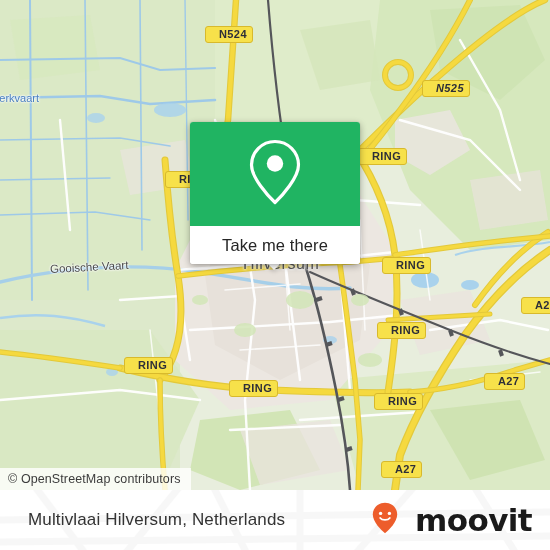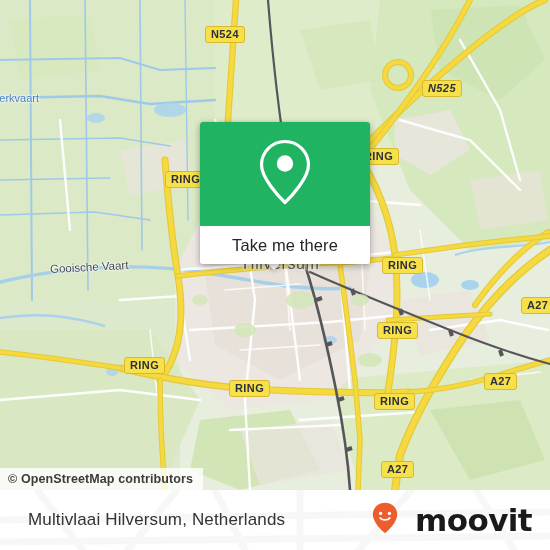--- a/index.html
+++ b/index.html
@@ -39,27 +39,26 @@
     height: 22px;
     padding: 0 10px 0 8px;
     display: flex;
     align-items: center;
     background: rgba(255,255,255,0.80);
     font-size: 12.5px;
     color: #3c3c3c;
     letter-spacing: 0.1px;
     white-space: nowrap;
     z-index: 6;
-    font-weight: bold;
   }
 
   
   #callout {
     position: absolute;
-    left: 200px;
+    left: 190px;
     top: 122px;
     width: 170px;
     z-index: 8;
     border-radius: 3px;
     overflow: hidden;
     box-shadow: 0 2px 7px rgba(0,0,0,0.33), 0 0 1px rgba(0,0,0,0.25);
     background: #ffffff;
   }
   #callout-top {
     height: 104px;
@@ -142,21 +141,21 @@
   
   .shield {
     position: absolute;
     background: #f7e14a;
     border: 1.6px solid #d8b92c;
     border-radius: 3px;
     color: #2e2f38;
     font-size: 11px;
     font-weight: bold;
     letter-spacing: 0.4px;
-    padding: 1px 5px 2px 5px;
+    padding: 1px 5px 2px 13px;
     line-height: 1.1;
     white-space: nowrap;
     z-index: 4;
   }
   .water-label {
     position: absolute;
     color: #4a7fbd;
     font-size: 11px;
     white-space: nowrap;
     z-index: 4;

